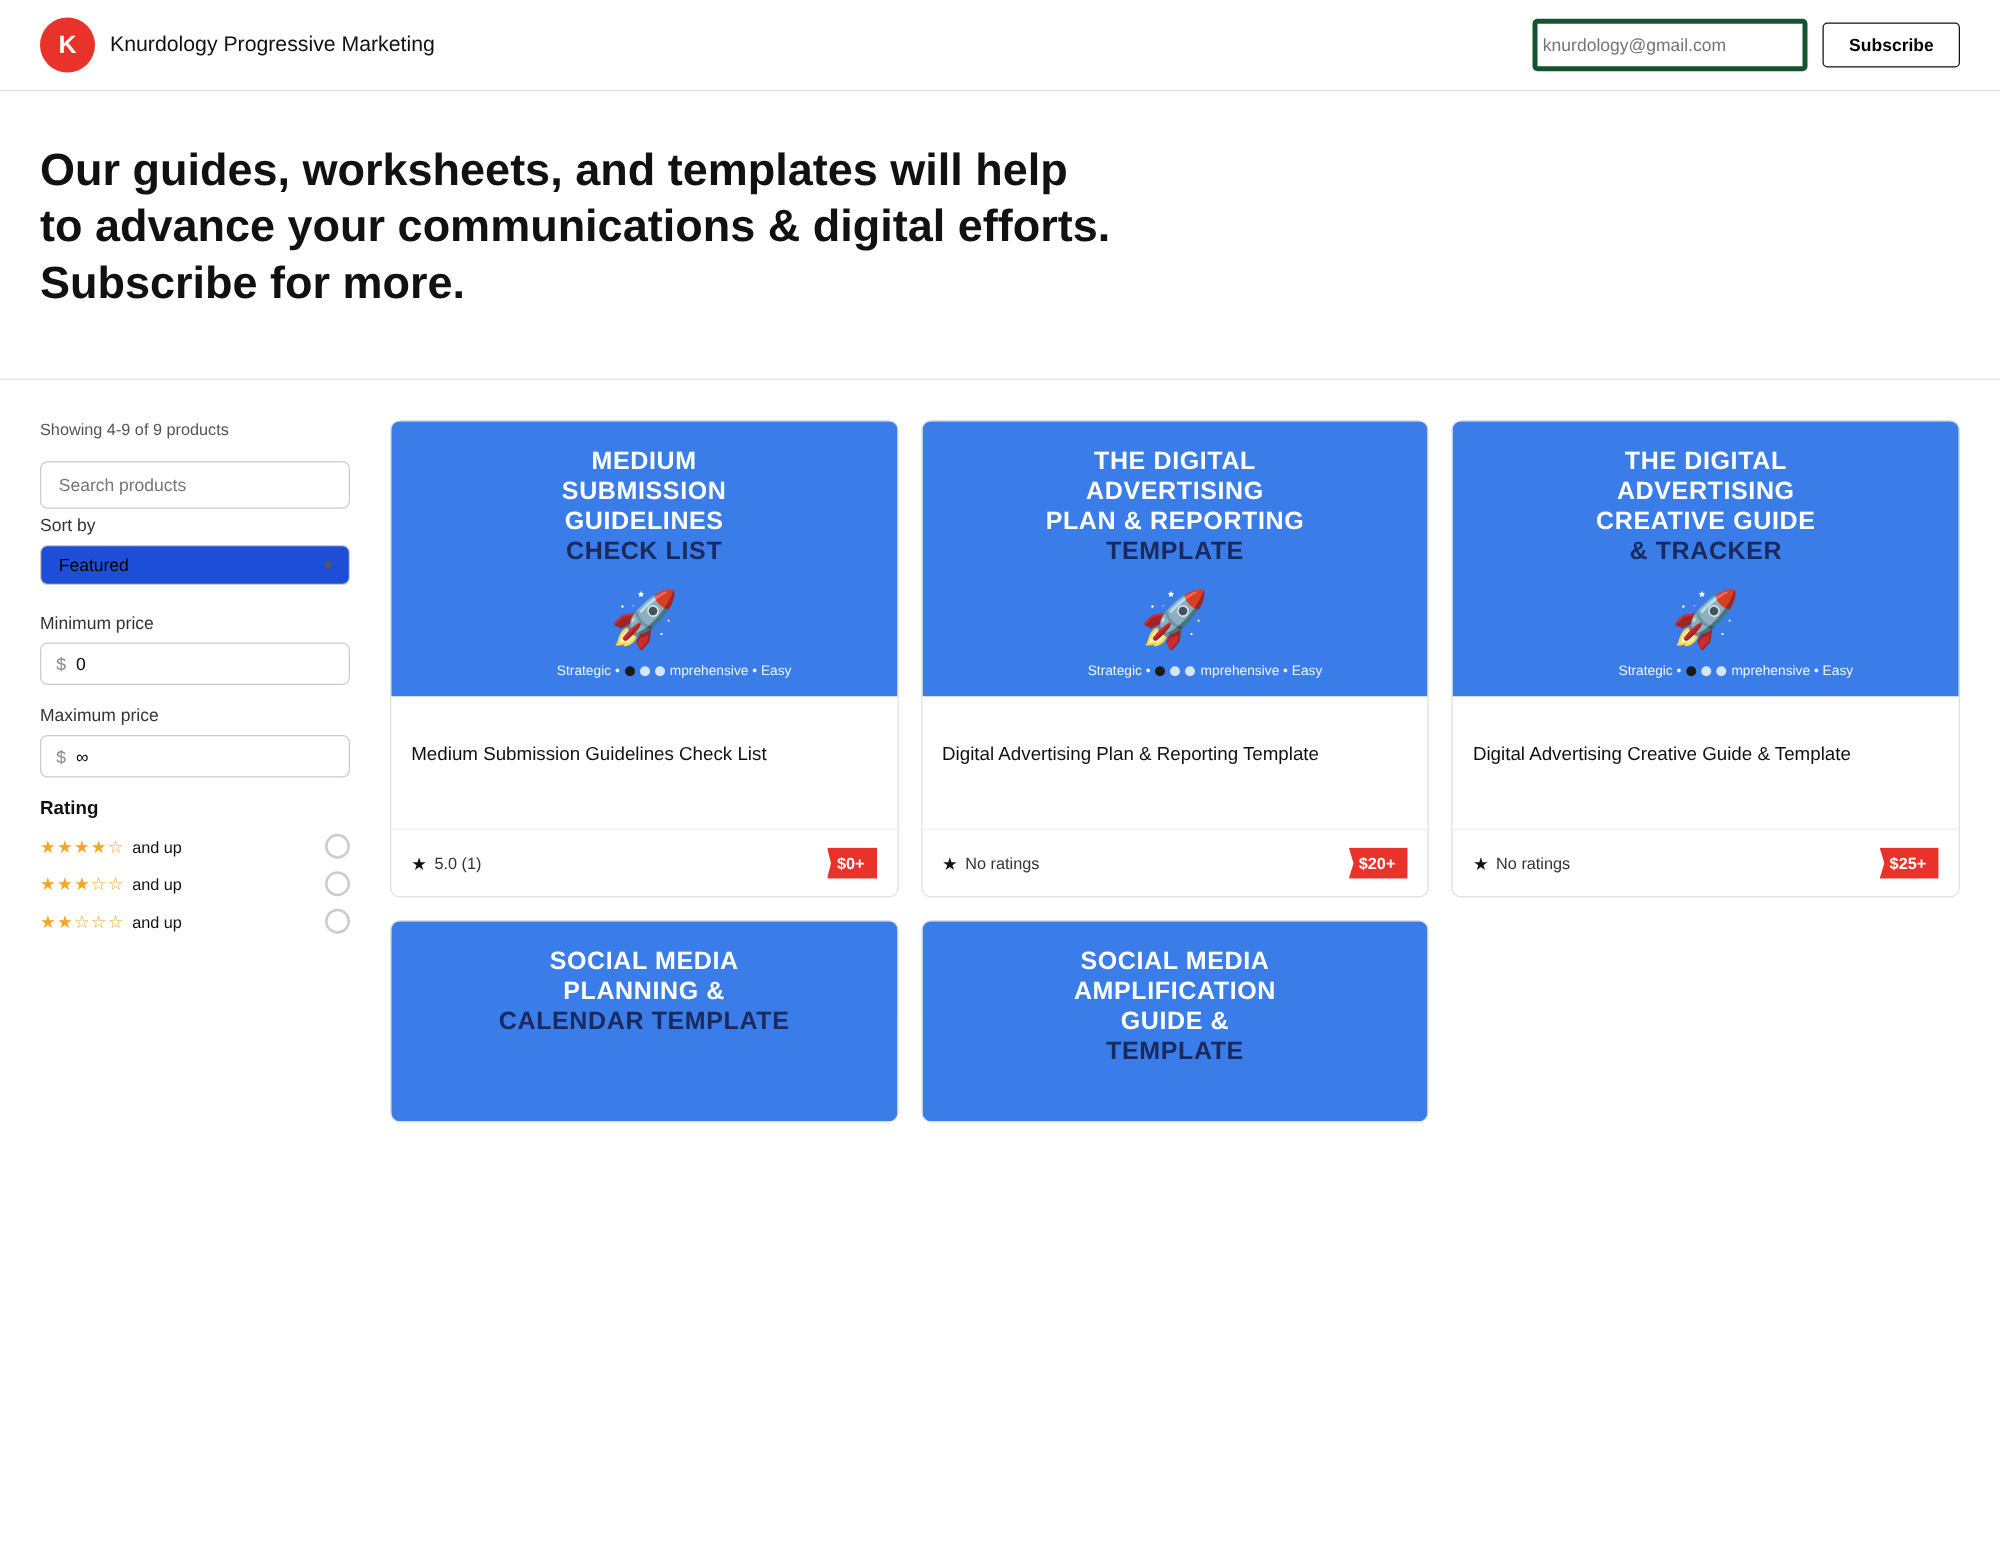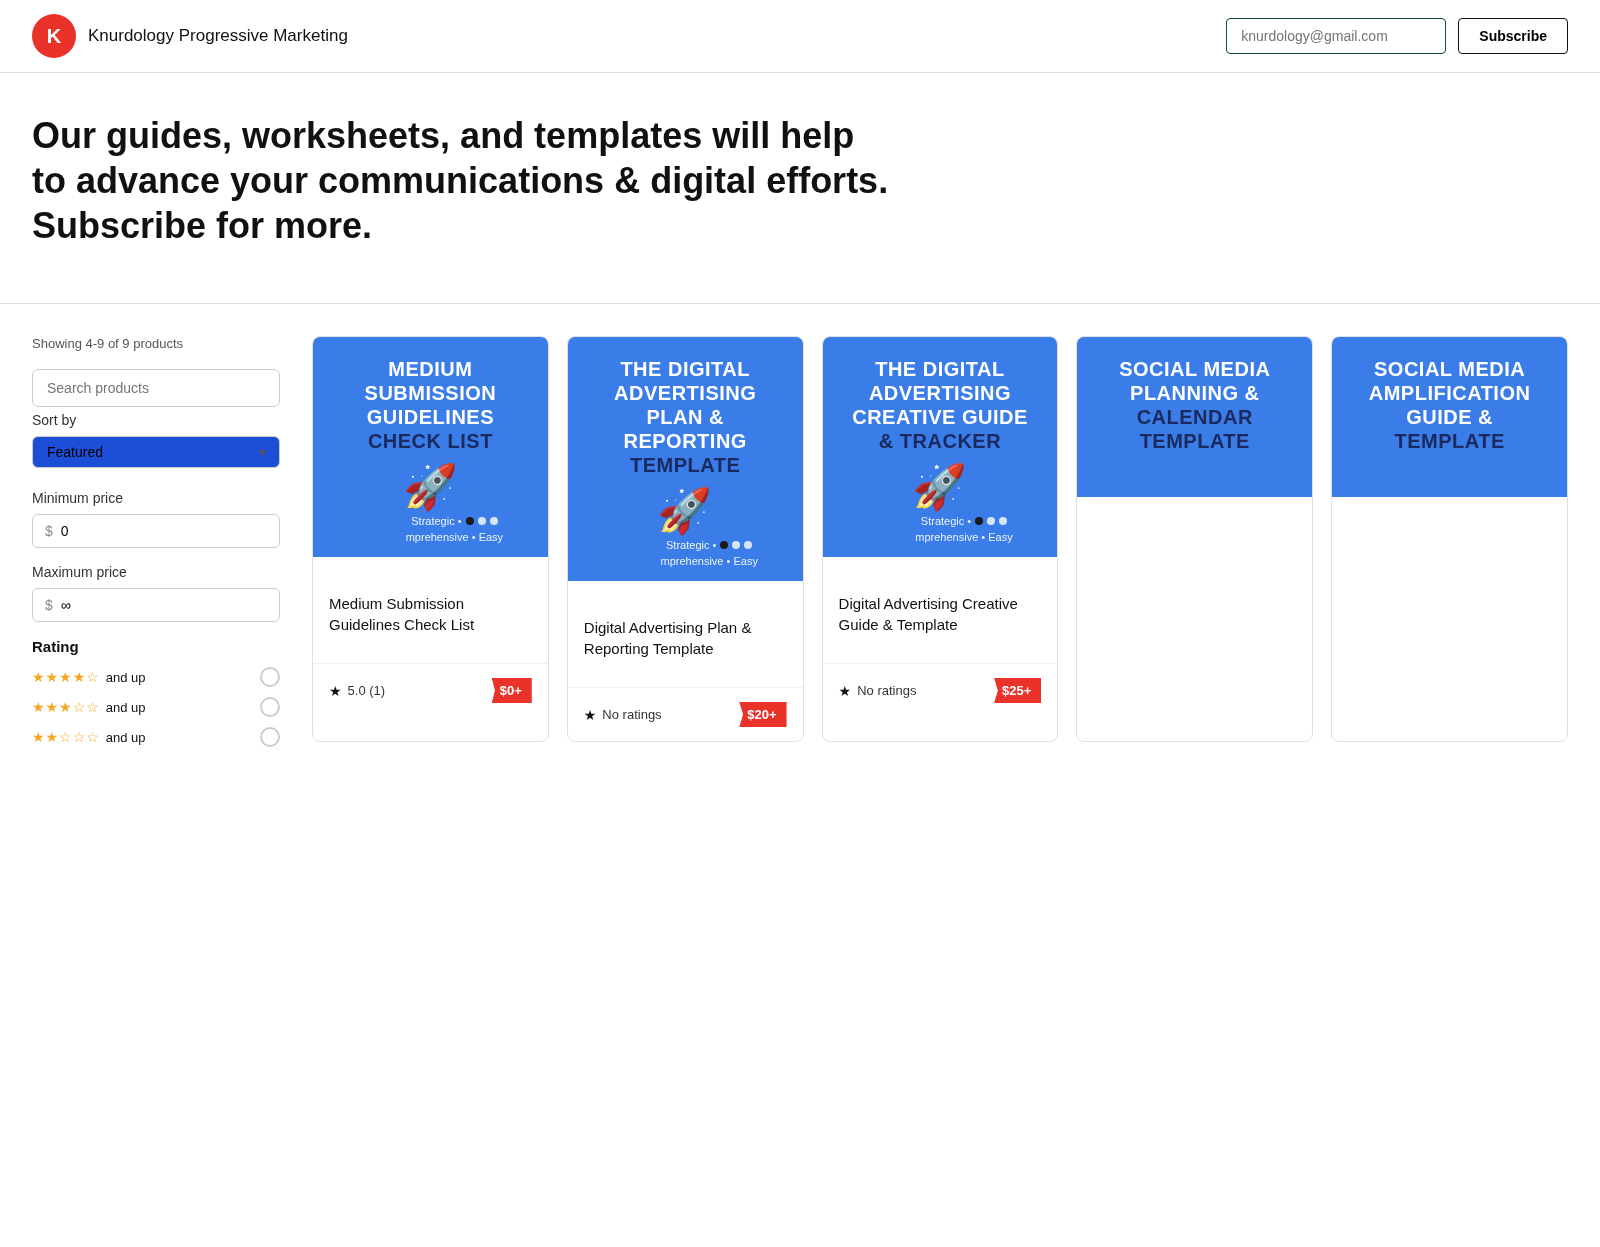--- a/index.html
+++ b/index.html
@@ -19,23 +19,23 @@
       background: #e8322a;
       border-radius: 50%;
       display: flex; align-items: center; justify-content: center;
       color: #fff;
       font-weight: 900;
       font-size: 20px;
     }
     .brand-name { font-size: 17px; font-weight: 500; }
     .header-right { display: flex; align-items: center; gap: 12px; }
     .email-input {
-      border: 1px solid #14532d;
+      border: 4px solid #14532d;
       border-radius: 4px;
-      padding: 9px 14px;
+      padding: 9px 4px;
       font-size: 14px;
       width: 220px;
       outline: none;
     }
     .subscribe-btn {
       border: 1.5px solid #111;
       background: #fff;
       border-radius: 4px;
       padding: 9px 20px;
       font-size: 14px;
@@ -136,21 +136,21 @@
       border: 2px solid #ccc;
       border-radius: 50%;
       background: #fff;
       cursor: pointer;
     }
 
     
     .products-area { flex: 1; }
     .products-grid {
       display: grid;
-      grid-template-columns: repeat(5, 1fr);
+      grid-template-columns: repeat(3, 1fr);
       gap: 18px;
     }
 
     
     .product-card {
       border: 1.5px solid #e0e0e0;
       border-radius: 8px;
       overflow: hidden;
       cursor: pointer;
       transition: box-shadow 0.15s;

